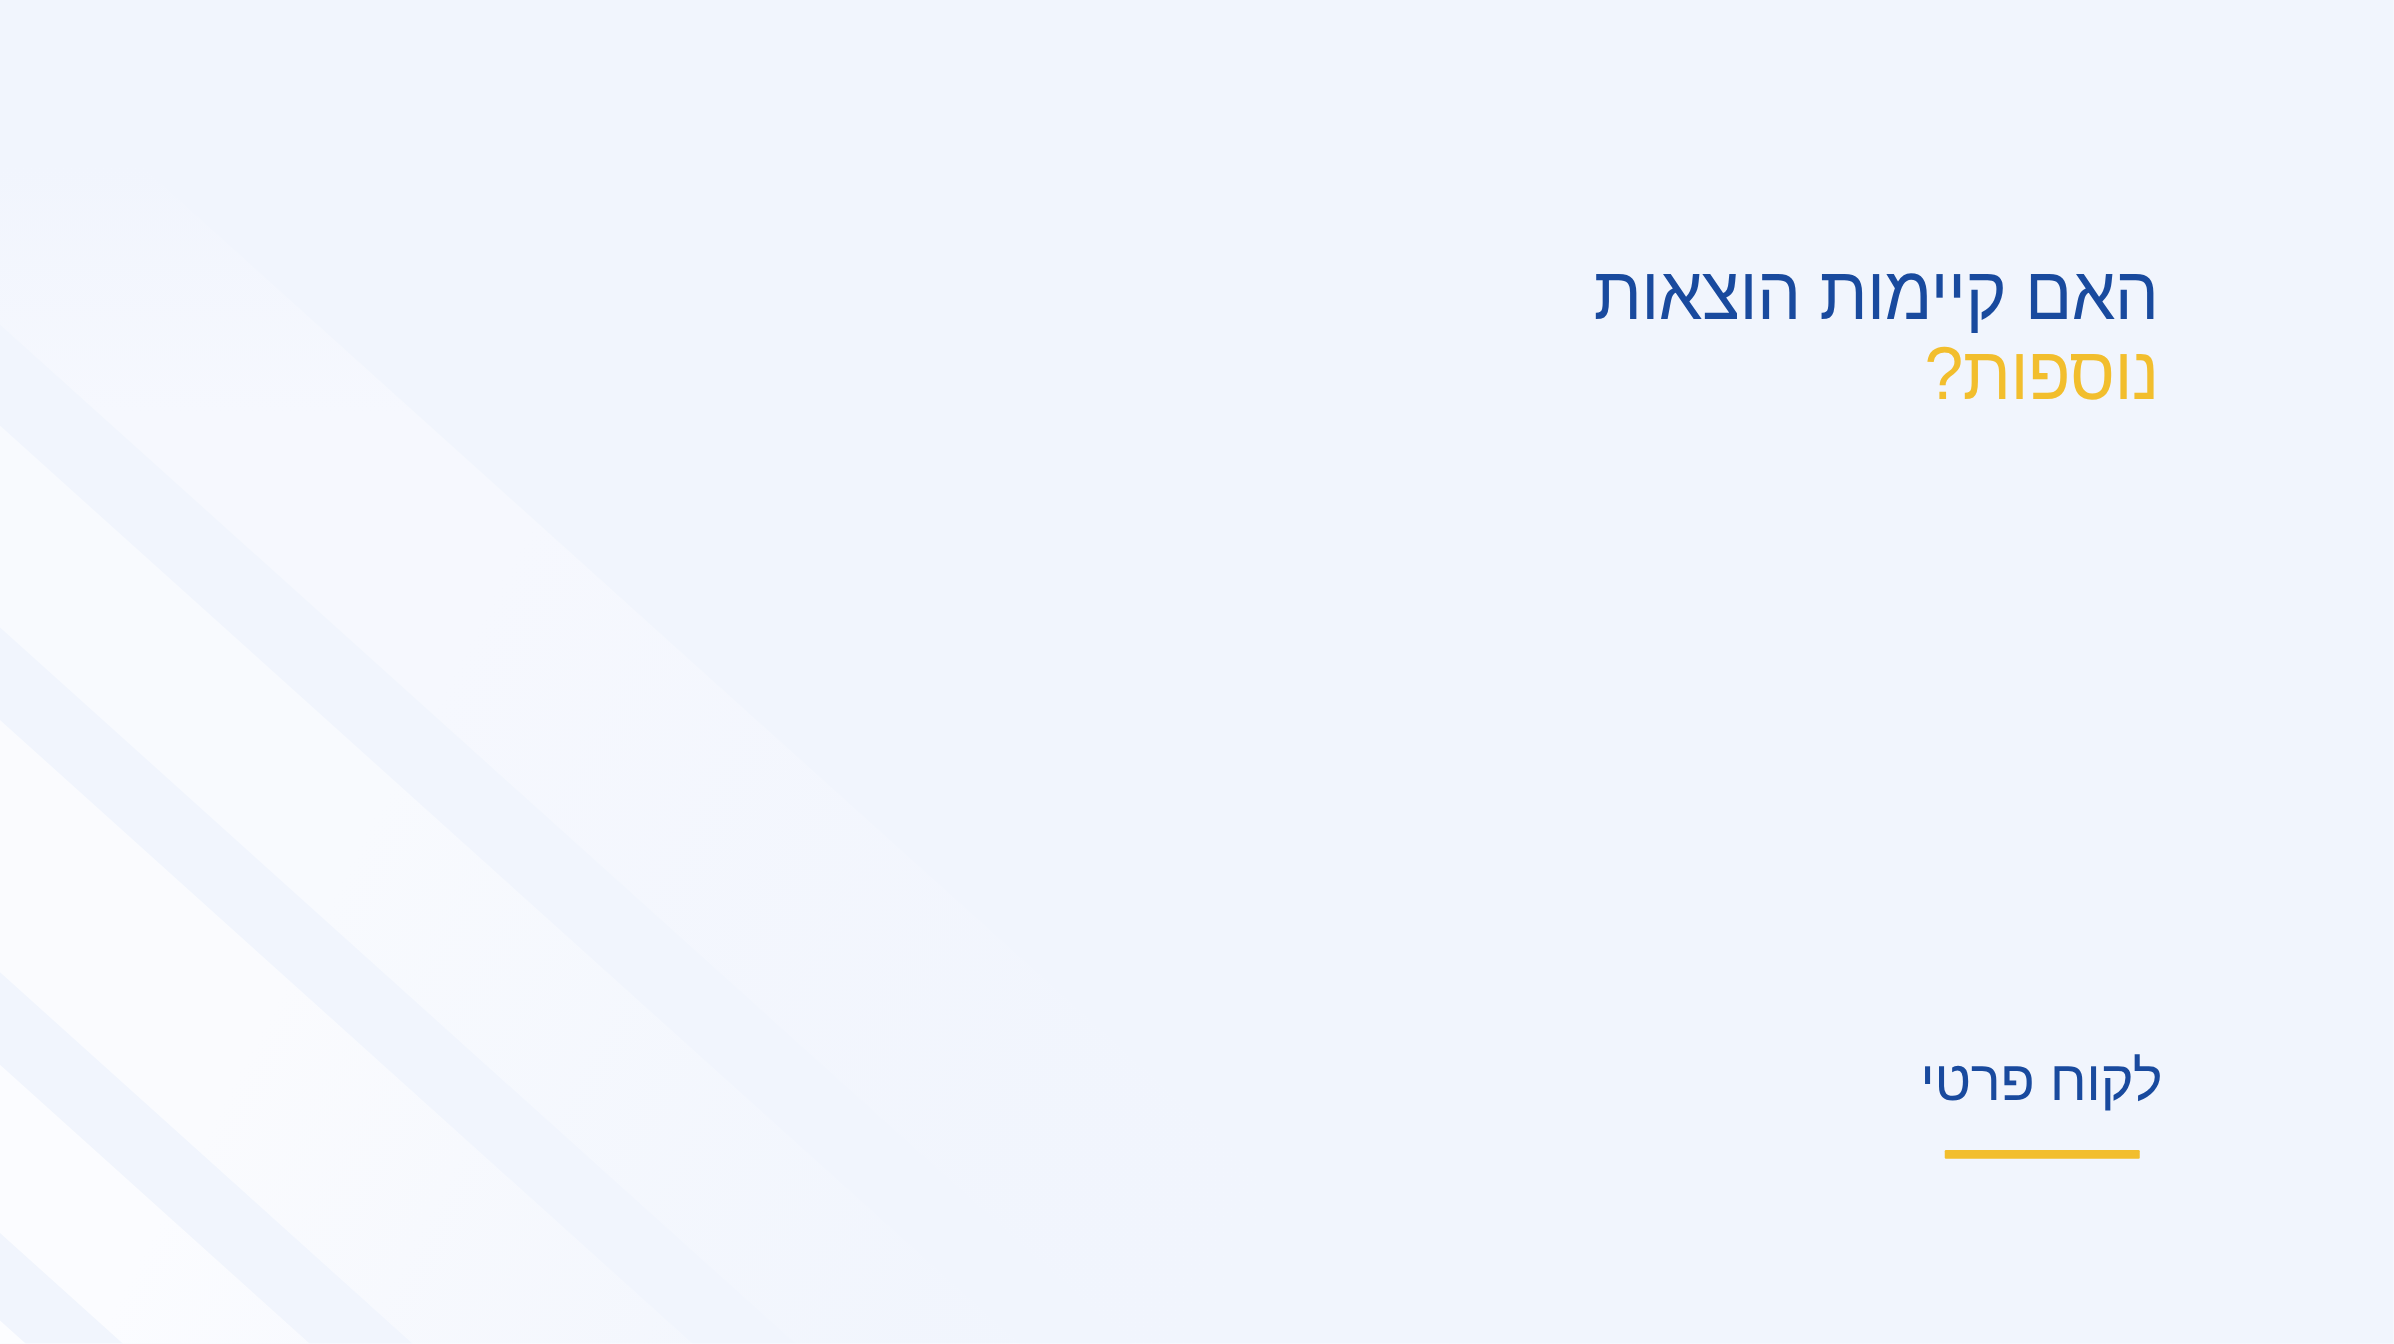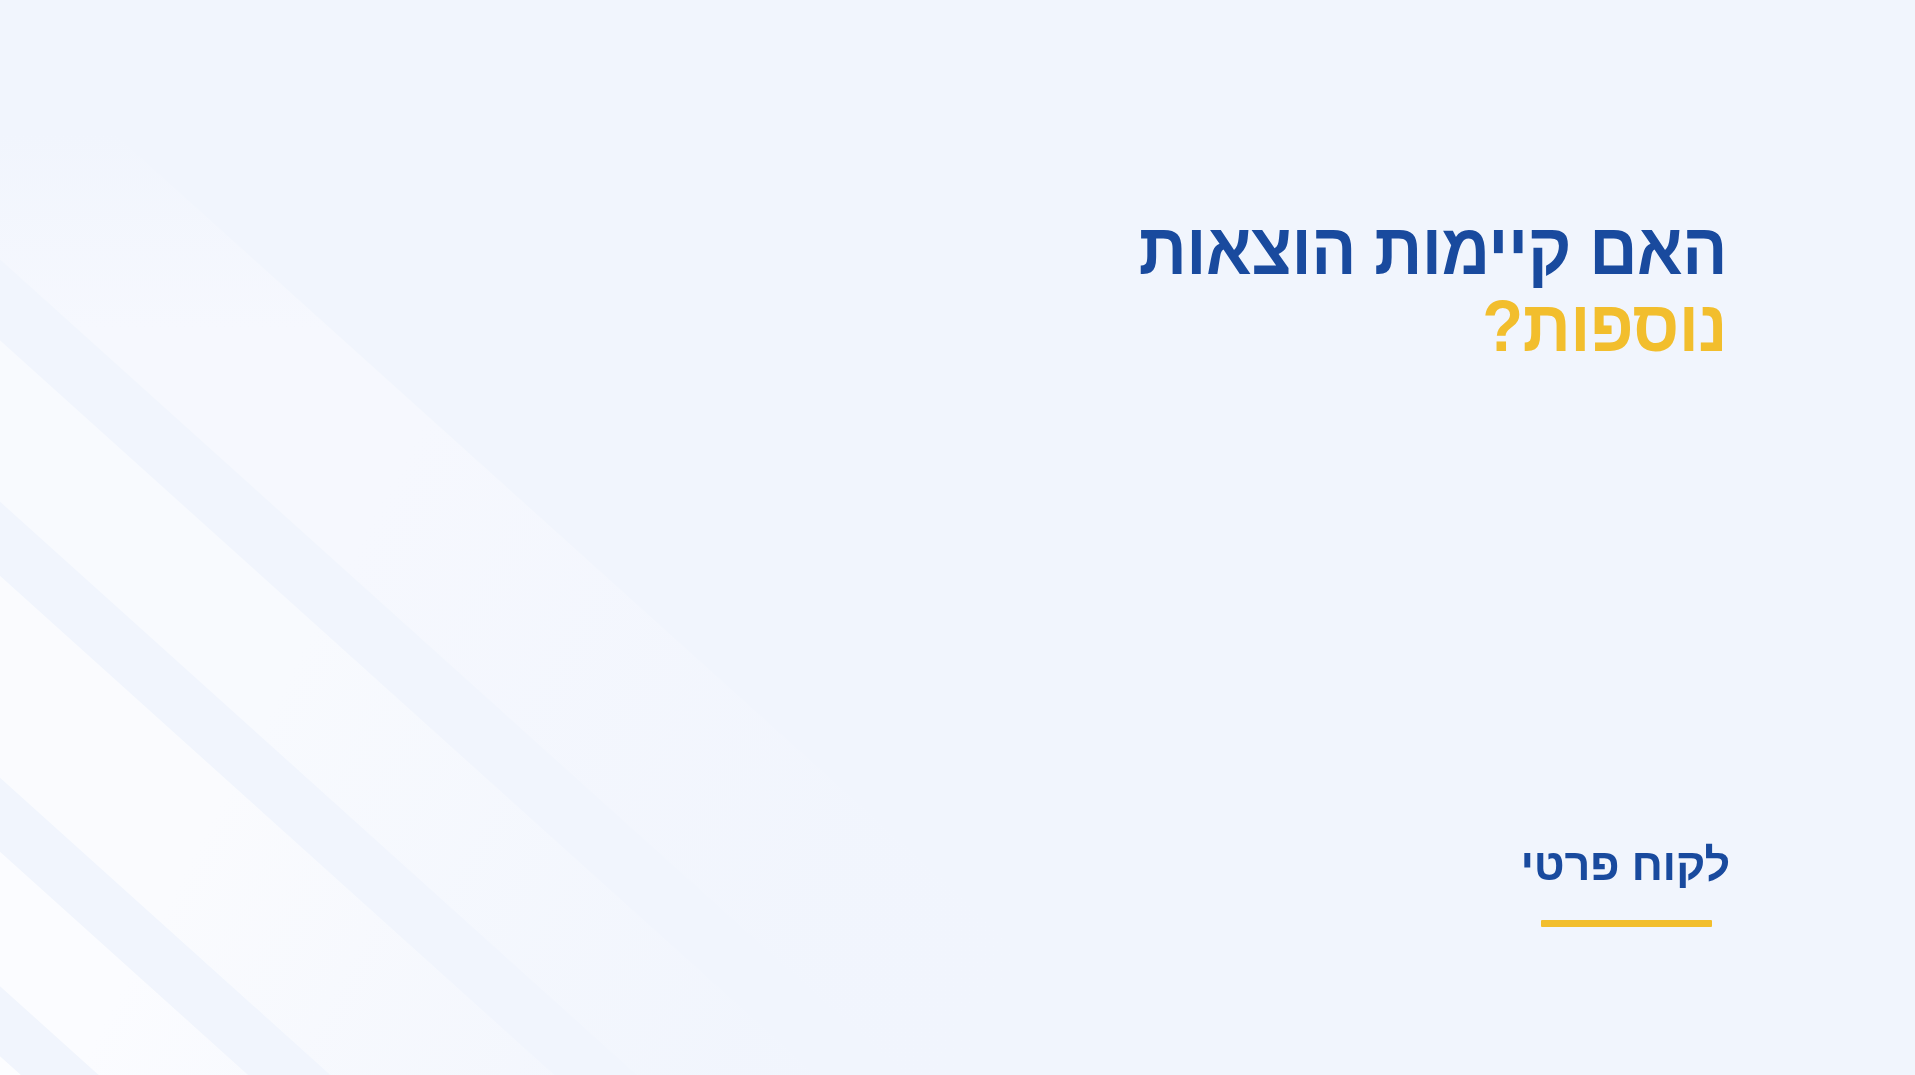--- a/index.html
+++ b/index.html
@@ -66,22 +66,22 @@
 
   
   .headline {
     position: absolute;
     right: 188px;
     top: 163px;
     width: 1200px;
     text-align: right;
     direction: rtl;
     line-height: 1.06;
-    font-weight: 700;
-    font-size: 72px;
+    font-weight: 400;
+    font-size: 60px;
     letter-spacing: -0.5px;
     white-space: nowrap;
   }
   .headline .line {
     display: block;
     transform: scaleX(0.93);
     transform-origin: right center;
   }
   .line-1 { color: #194a9e; }
   .line-2 { color: #f2be2d; }
@@ -90,21 +90,21 @@
   .footer-label {
     position: absolute;
     right: 185px;
     top: 838px;
     text-align: right;
     direction: rtl;
   }
   .footer-label .label-text {
     display: block;
     color: #194a9e;
-    font-weight: 700;
+    font-weight: 400;
     font-size: 45px;
     line-height: 1.2;
     letter-spacing: -0.3px;
     white-space: nowrap;
   }
   .footer-label .label-rule {
     display: block;
     margin-top: 28px;
     margin-right: 18px;
     margin-left: 20px;

